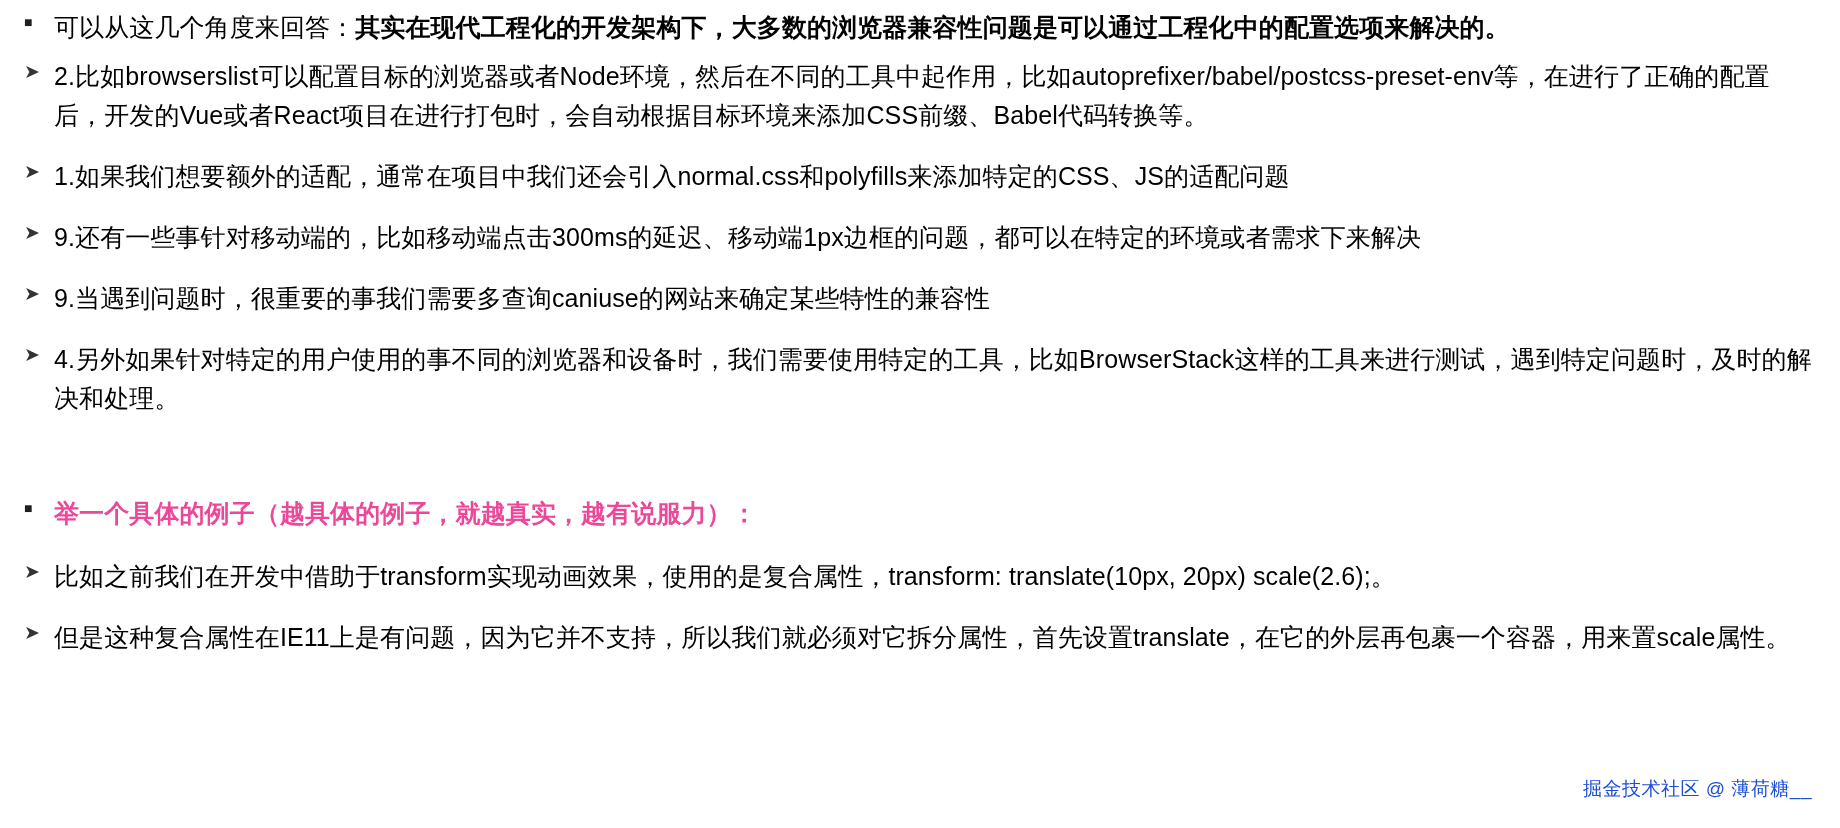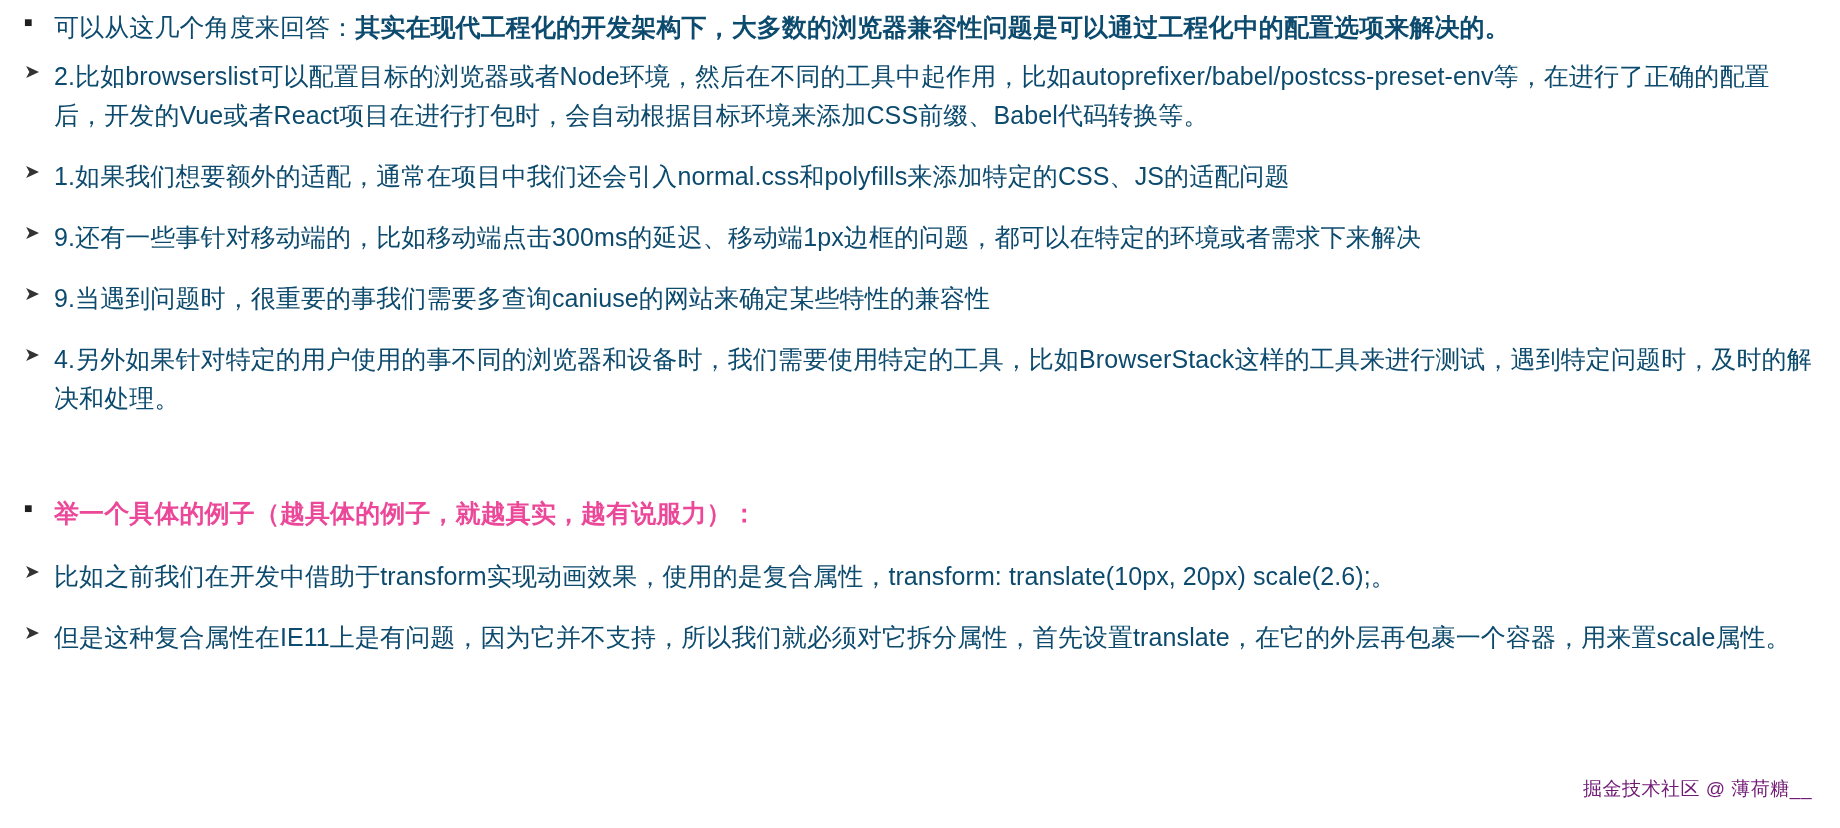--- a/index.html
+++ b/index.html
@@ -42,21 +42,21 @@
   }
   .marker.arrow {
     font-size: 19px;
     color: #333;
   }
   .text {
     flex: 1 1 auto;
     font-size: 25px;
     line-height: 1.56;
     letter-spacing: 0.1px;
-    color: #0c4a6e;
+    color: #000000;
     word-break: break-word;
   }
   .text.bold {
     font-weight: bold;
     color: #ec4899;
   }
   .lead {
     font-weight: normal;
   }
   .lead b {
@@ -73,21 +73,21 @@
   }
   .section-heading {
     margin-top: 0;
     margin-bottom: 24px;
   }
   .watermark {
     position: absolute;
     right: 28px;
     bottom: 26px;
     font-size: 19px;
-    color: #701a75;
+    color: #1d4ed8;
     letter-spacing: 0.5px;
     white-space: nowrap;
   }
 </style>
 </head>
 <body>
 
 <div class="page">
 
   <div class="block">

